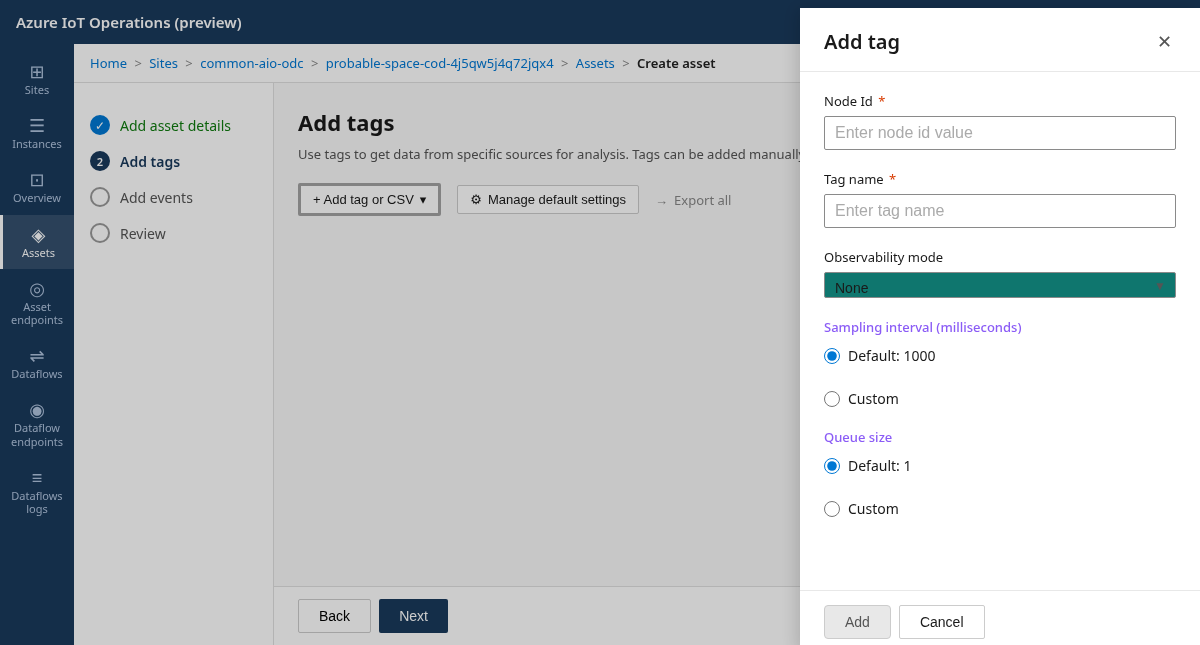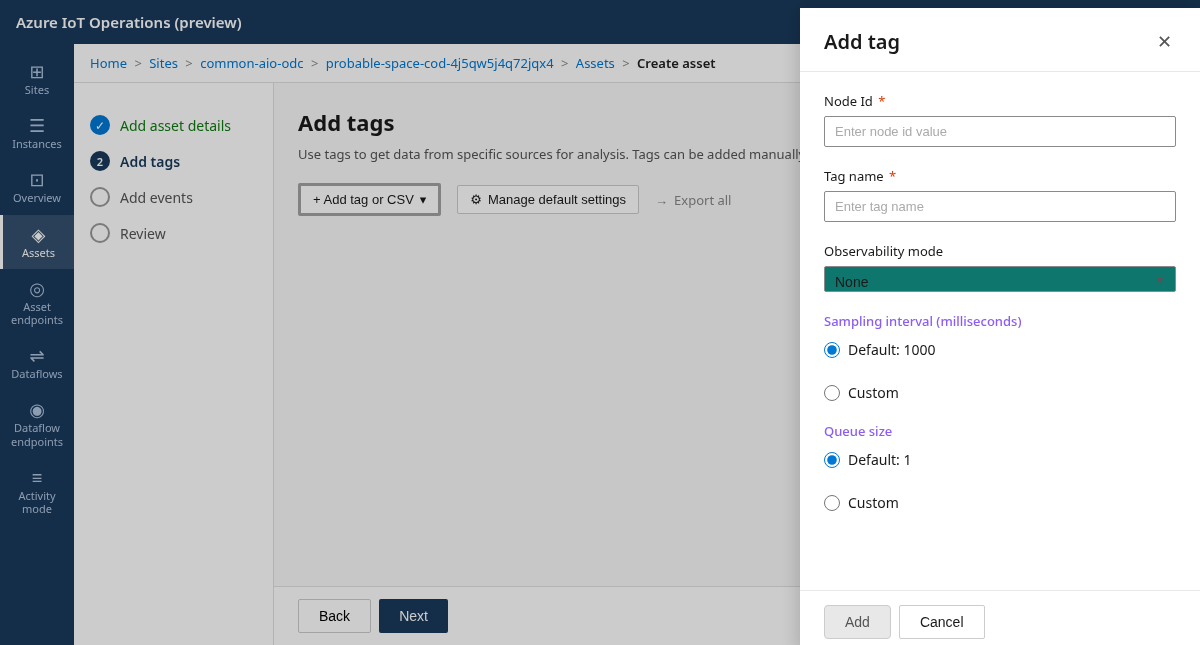--- a/index.html
+++ b/index.html
@@ -270,21 +270,21 @@
       color: #1a1a1a;
       margin-bottom: 6px;
       font-weight: 400;
     }
     .field-label .required { color: #d83b01; margin-left: 2px; }
     .field-input {
       width: 100%;
       padding: 7px 10px;
       border: 1px solid #8a8a8a;
       border-radius: 2px;
-      font-size: 13px;
+      font-size: 16px;
       color: #1a1a1a;
       outline: none;
     }
     .field-input::placeholder { color: #aaa; }
 
     .field-select-wrapper {
       position: relative;
     }
     .field-select {
       width: 100%;
@@ -396,21 +396,21 @@
     <div class="sidebar-item">
       <span class="sidebar-icon">⇌</span>
       <span class="sidebar-label">Dataflows</span>
     </div>
     <div class="sidebar-item">
       <span class="sidebar-icon">◉</span>
       <span class="sidebar-label">Dataflow endpoints</span>
     </div>
     <div class="sidebar-item">
       <span class="sidebar-icon">≡</span>
-      <span class="sidebar-label">Activity mode</span>
+      <span class="sidebar-label">Dataflows logs</span>
     </div>
   </nav>
 
   <div class="content-area">
 
     <div class="breadcrumb">
       <a href="#">Home</a>
       <span class="sep">&gt;</span>
       <a href="#">Sites</a>
       <span class="sep">&gt;</span>

